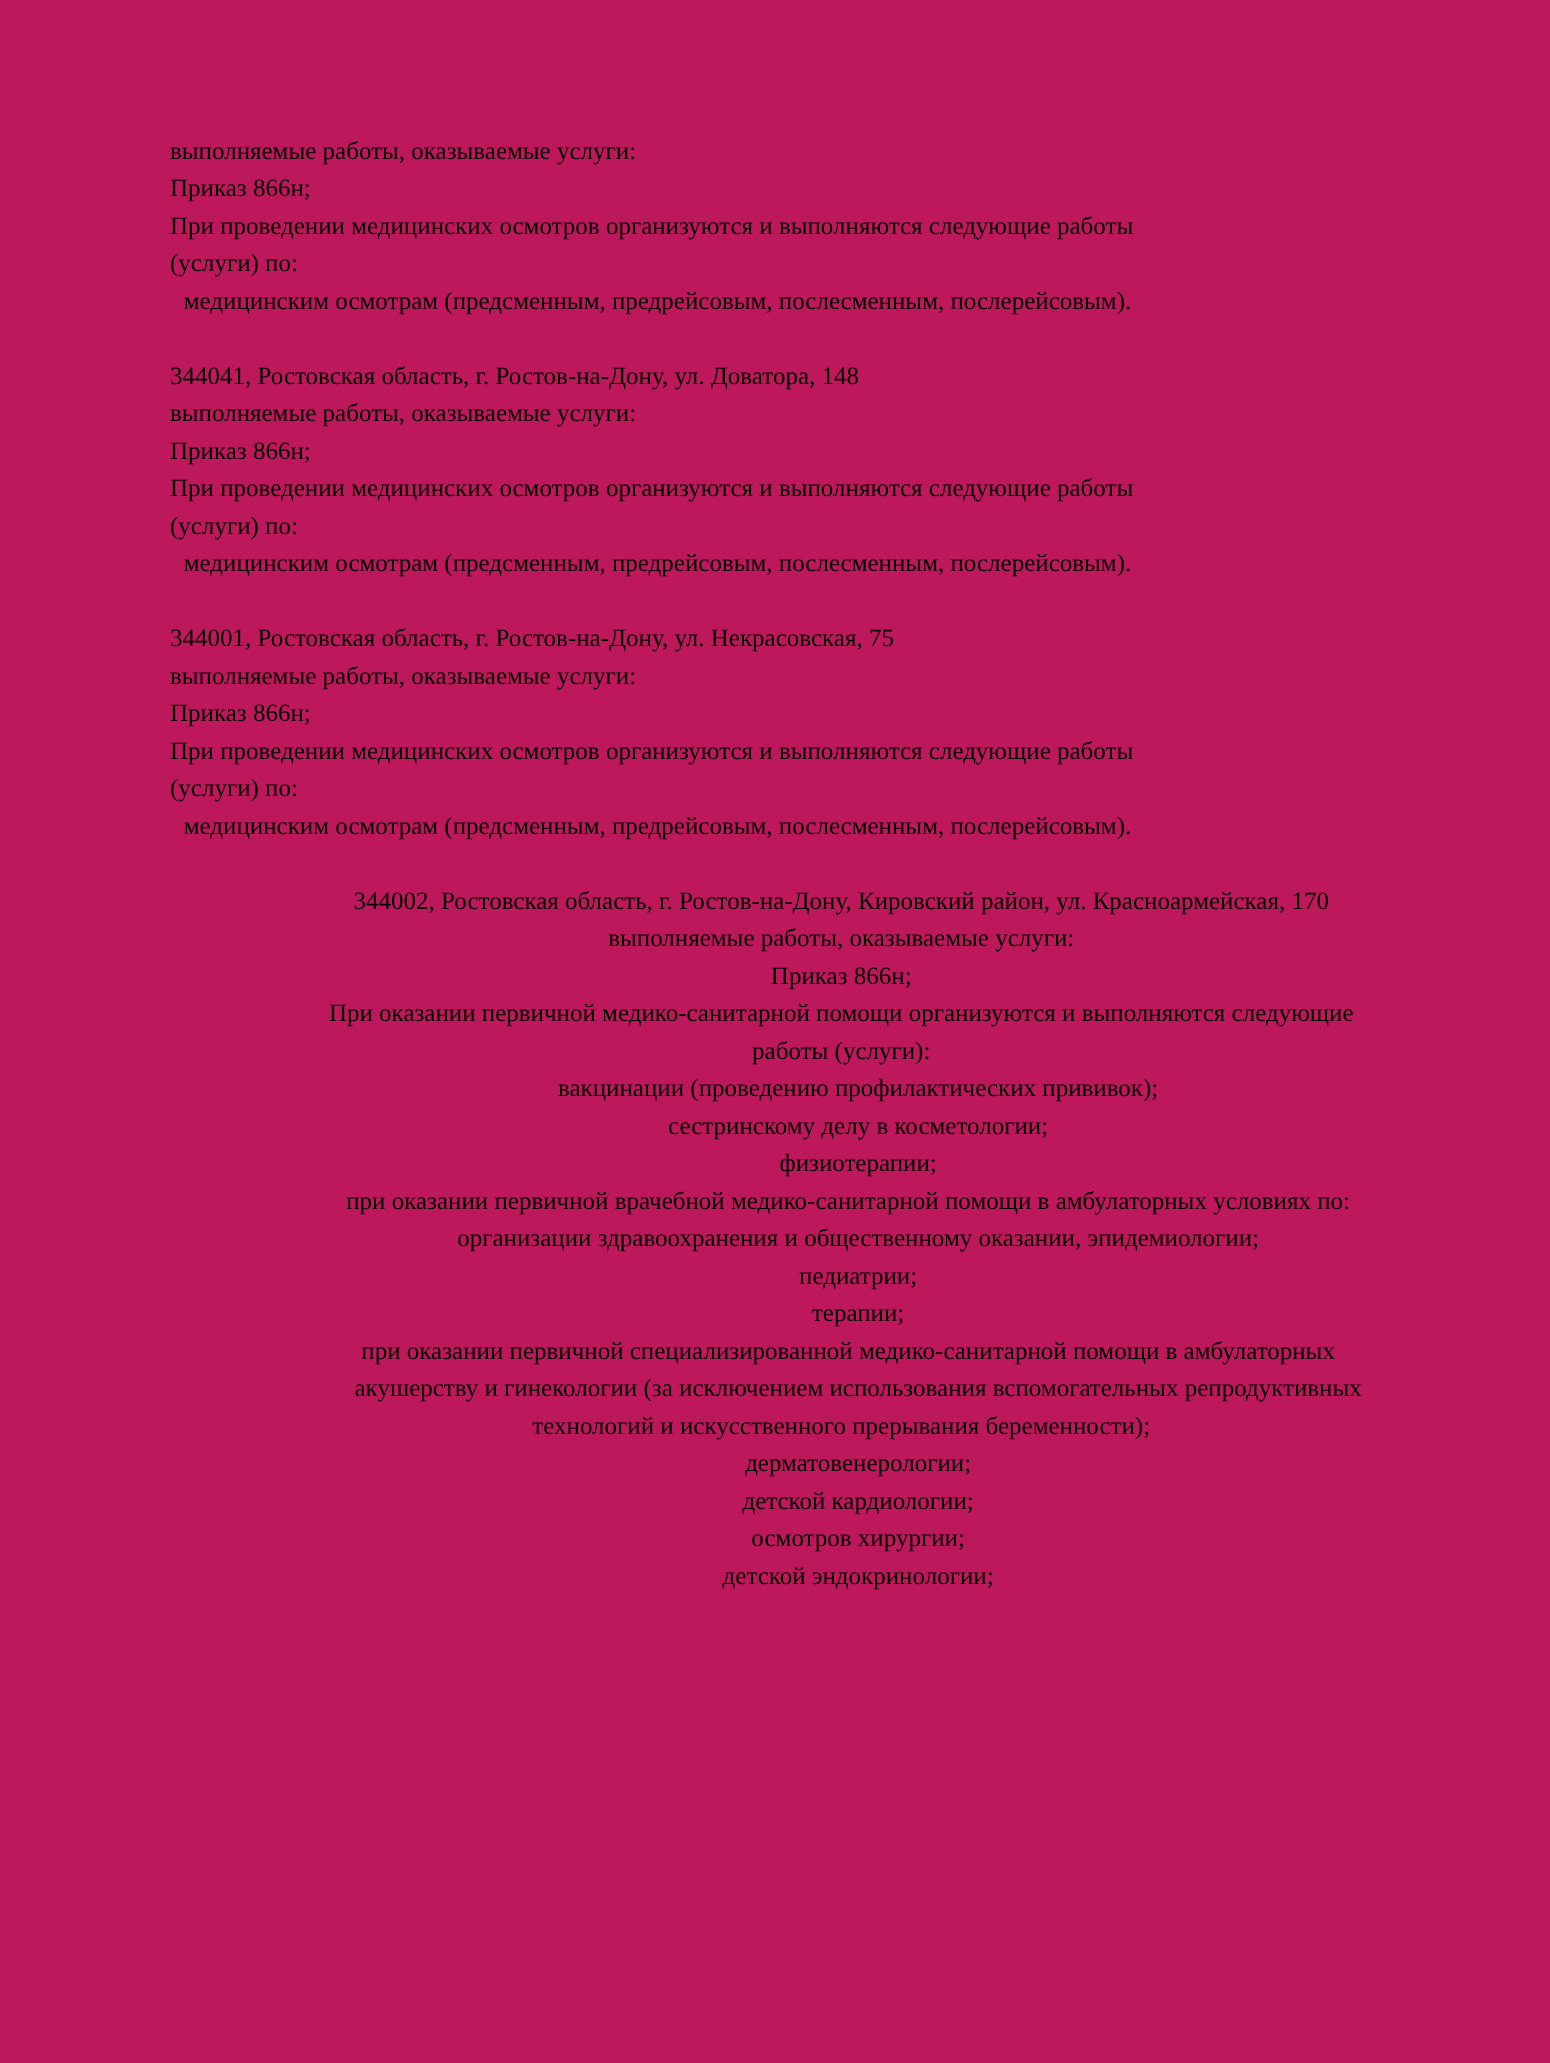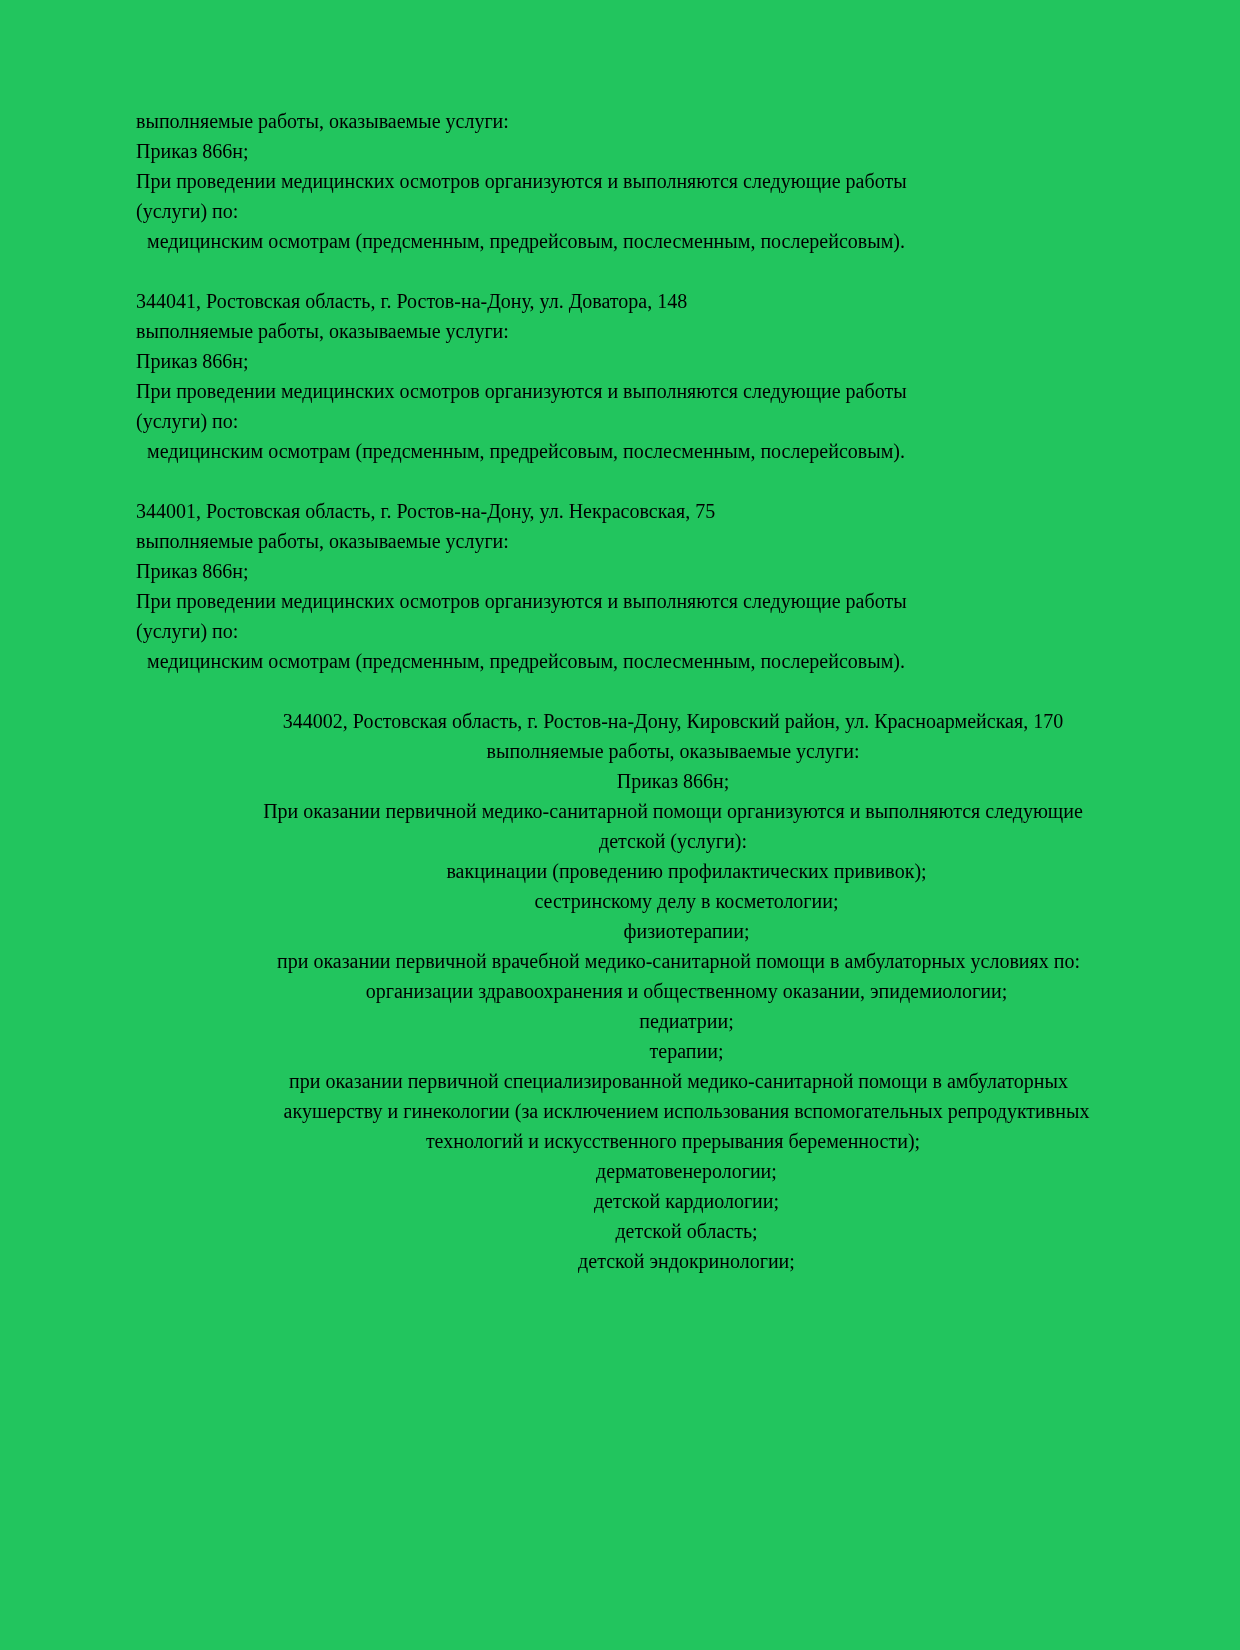--- a/index.html
+++ b/index.html
@@ -5,21 +5,21 @@
   html, body {
     margin: 0;
     padding: 0;
     background: #ffffff;
   }
   .page {
     position: relative;
     width: 1240px;
     height: 1650px;
     box-sizing: border-box;
-    background: #22c55e;
+    background: #be185d;
     color: #000000;
     font-family: "Liberation Serif", "DejaVu Serif", serif;
     font-size: 20px;
     line-height: 30px;
     padding: 106px 30px 0 136px;
     overflow: hidden;
   }
   .block {
     margin: 0 0 30px 0;
   }
@@ -61,30 +61,30 @@
         <div class="line indent-0">Приказ 866н;</div>
         <div class="line indent-0">При проведении медицинских осмотров организуются и выполняются следующие работы</div>
         <div class="line indent-0">(услуги) по:</div>
         <div class="line indent-1">медицинским осмотрам (предсменным, предрейсовым, послесменным, послерейсовым).</div>
       </div>
       <div class="block">
         <div class="line indent-0">344002, Ростовская область, г. Ростов-на-Дону, Кировский район, ул. Красноармейская, 170</div>
         <div class="line indent-0">выполняемые работы, оказываемые услуги:</div>
         <div class="line indent-0">Приказ 866н;</div>
         <div class="line indent-0">При оказании первичной медико-санитарной помощи организуются и выполняются следующие</div>
-        <div class="line indent-0">детской (услуги):</div>
+        <div class="line indent-0">работы (услуги):</div>
         <div class="line indent-2">вакцинации (проведению профилактических прививок);</div>
         <div class="line indent-2">сестринскому делу в косметологии;</div>
         <div class="line indent-2">физиотерапии;</div>
         <div class="line indent-1">при оказании первичной врачебной медико-санитарной помощи в амбулаторных условиях по:</div>
         <div class="line indent-2">организации здравоохранения и общественному оказании, эпидемиологии;</div>
         <div class="line indent-2">педиатрии;</div>
         <div class="line indent-2">терапии;</div>
         <div class="line indent-1">при оказании первичной специализированной медико-санитарной помощи в амбулаторных</div>
         <div class="line indent-2">акушерству и гинекологии (за исключением использования вспомогательных репродуктивных</div>
         <div class="line indent-0">технологий и искусственного прерывания беременности);</div>
         <div class="line indent-2">дерматовенерологии;</div>
         <div class="line indent-2">детской кардиологии;</div>
-        <div class="line indent-2">детской область;</div>
+        <div class="line indent-2">осмотров хирургии;</div>
         <div class="line indent-2">детской эндокринологии;</div>
       </div>
     </div>
 </div>
 
 </body></html>

